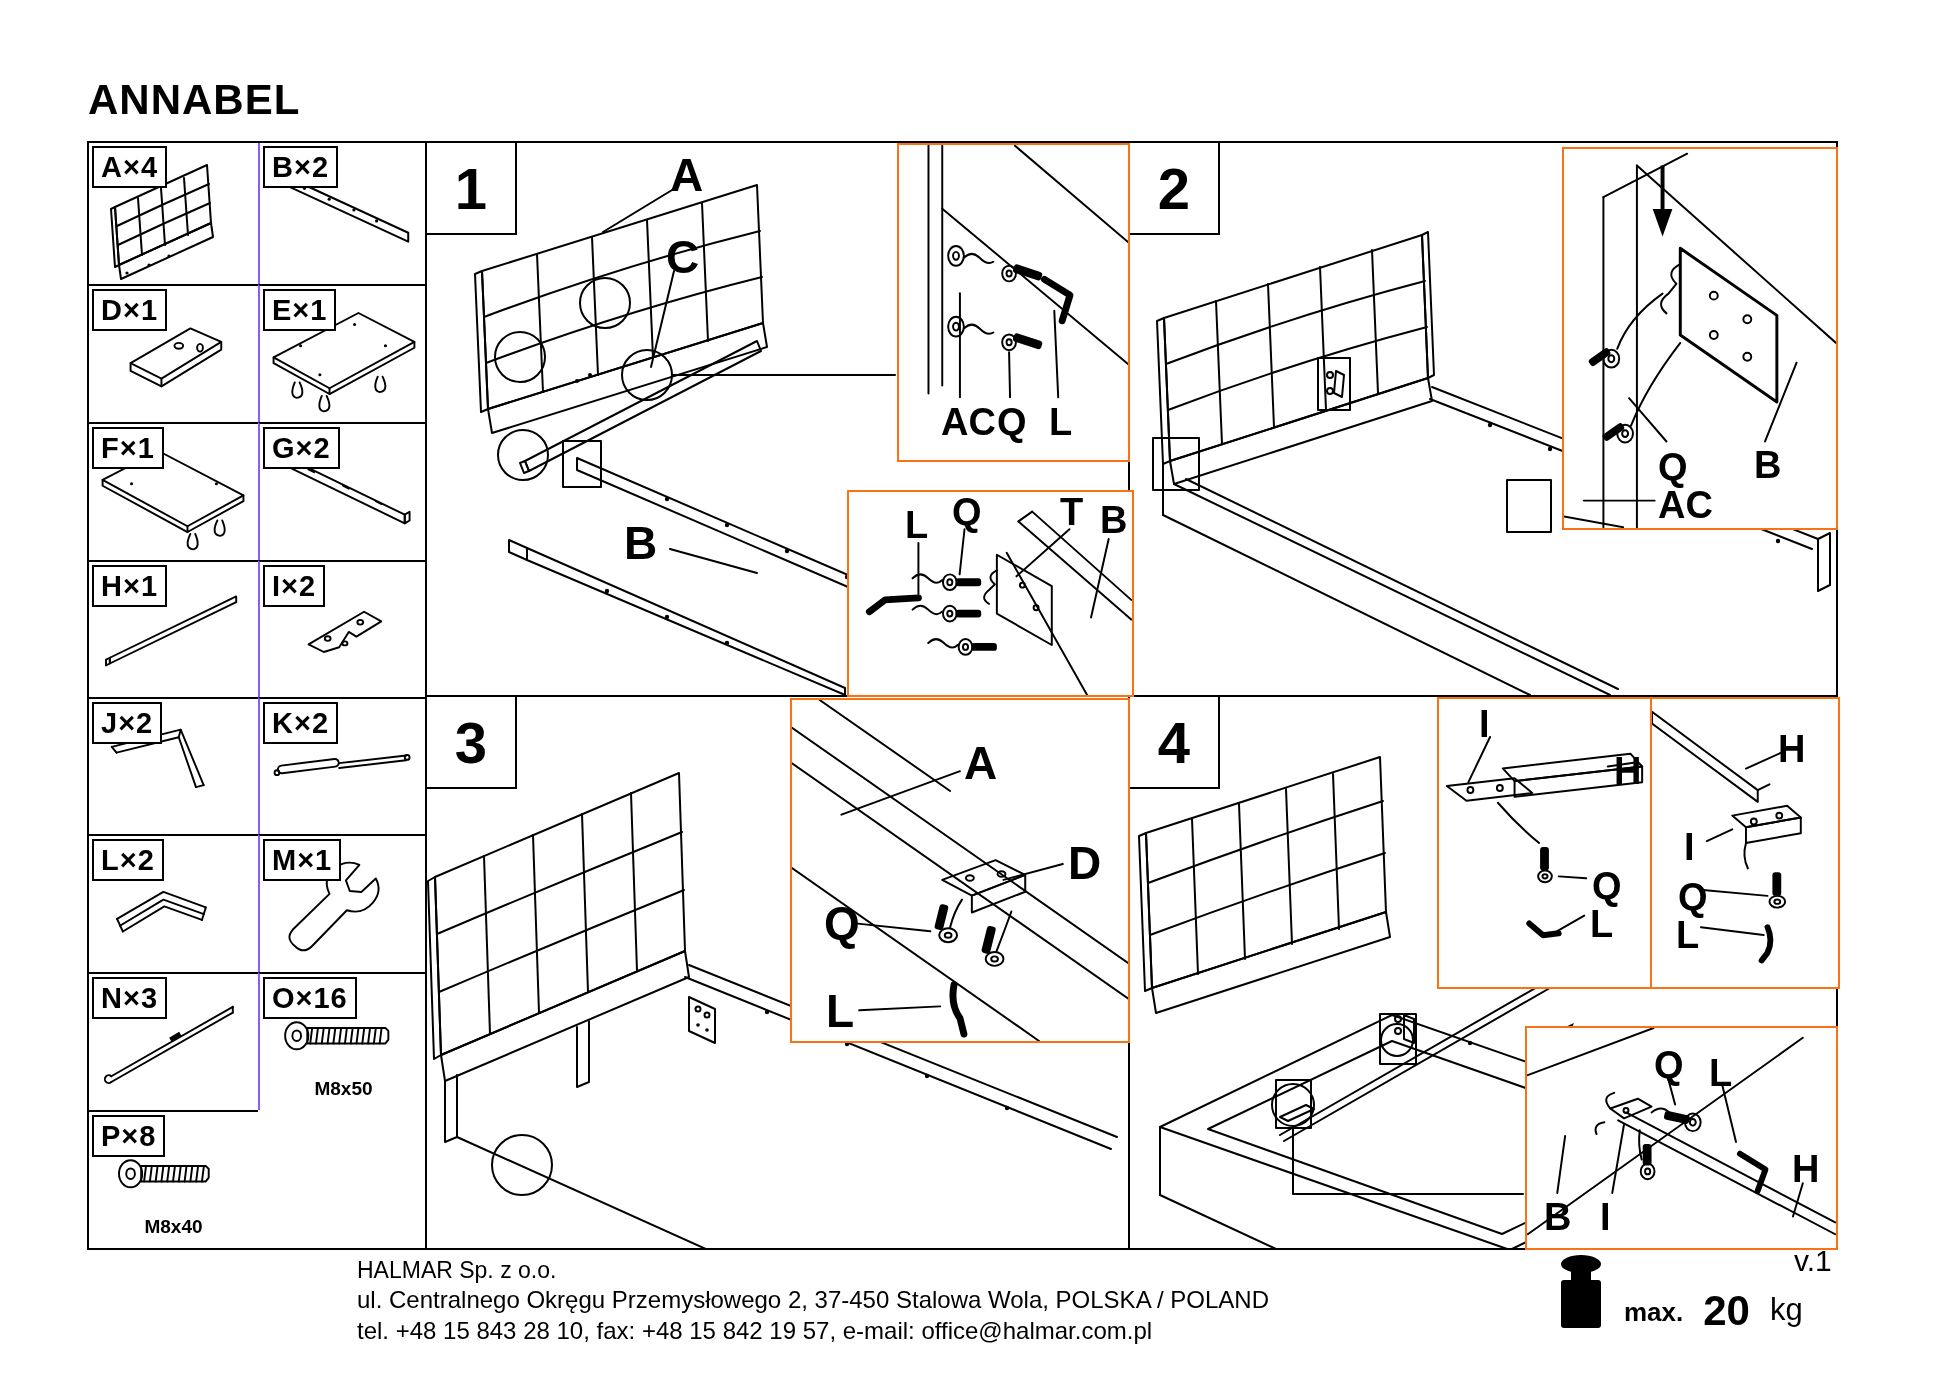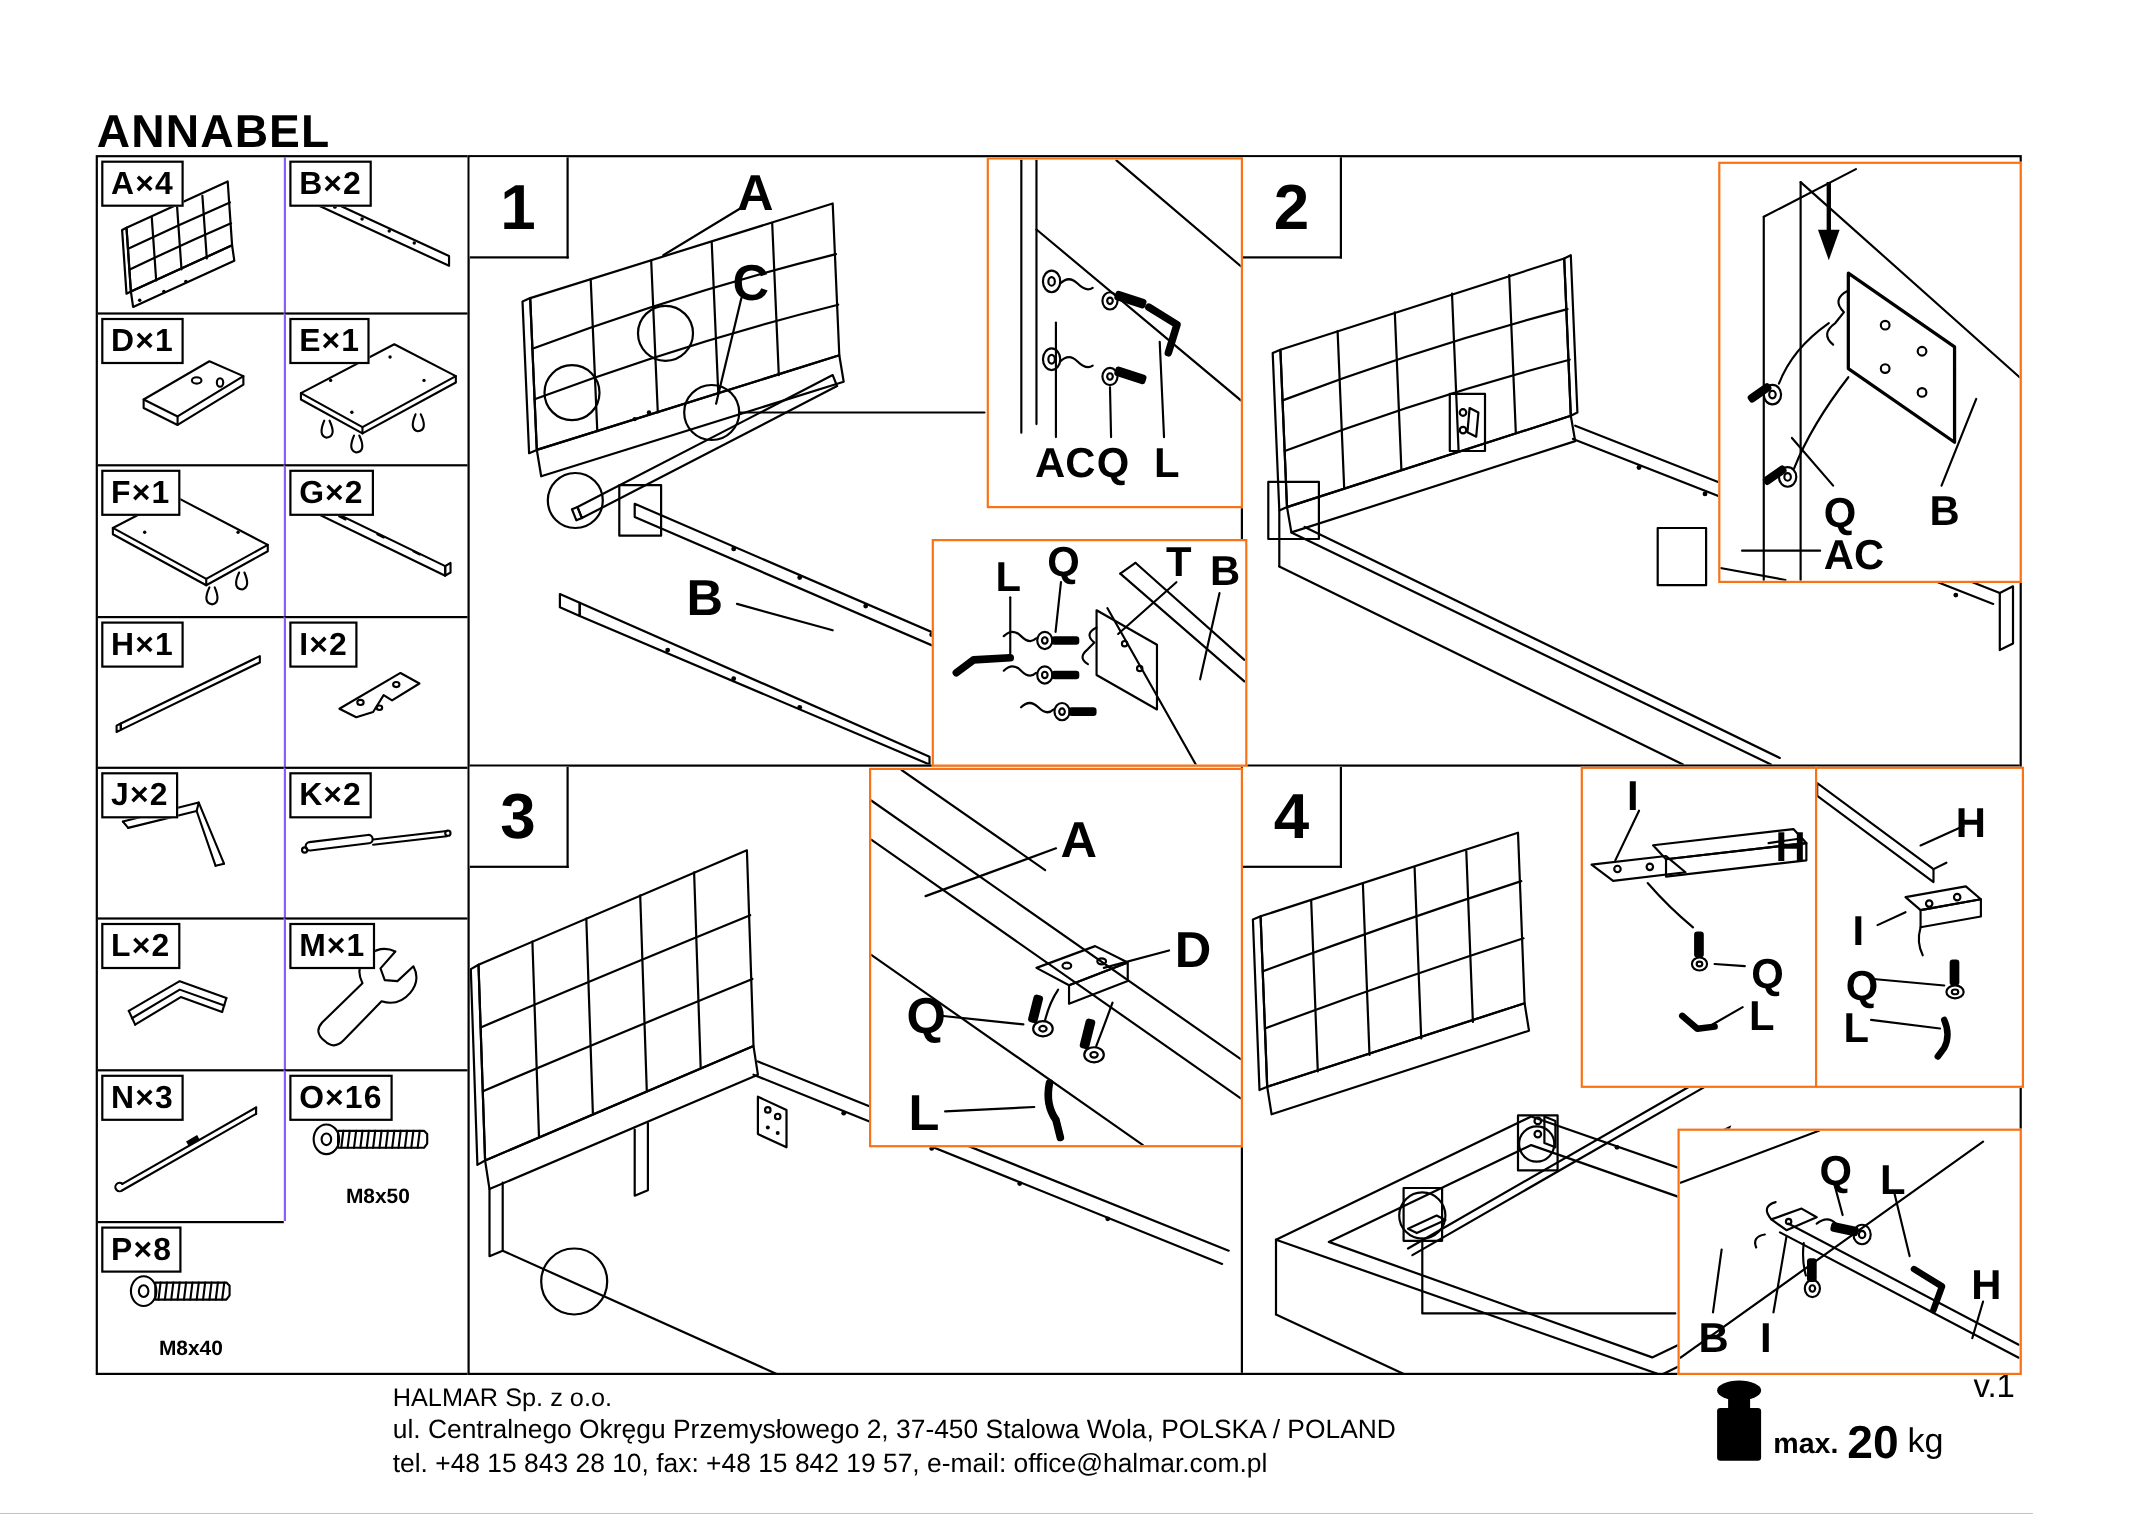--- a/index.html
+++ b/index.html
@@ -1,19 +1,19 @@
 <!DOCTYPE html>
 <html><head>
 <meta charset="utf-8">
 <style>
   *{margin:0;padding:0;box-sizing:border-box}
   html,body{background:#9a9a9a}
   .page{position:relative;width:1946px;height:1376px;background:#fff;
         font-family:"Liberation Sans",sans-serif;color:#000;overflow:hidden}
-  .title{position:absolute;left:88px;top:96px;font-size:42px;font-weight:800;letter-spacing:1px}
+  .title{position:absolute;left:88px;top:76px;font-size:42px;font-weight:800;letter-spacing:1px}
   
   .parts{position:absolute;left:87px;top:141px;width:342px;border:2px solid #000;background:#fff;
          display:grid;grid-template-columns:169px 169px;
          grid-template-rows:141px 138px 138px 137px 137px 138px 138px 138px}
   .cell{position:relative;border-top:2px solid #000;border-left:2px solid #8b5cf6;overflow:hidden}
   .cell:nth-child(1),.cell:nth-child(2){border-top:none}
   .cell:nth-child(odd){border-left:none}
   .tag{position:absolute;top:3px;left:3px;border:2px solid #000;background:#fff;
        padding:0 7px;font-weight:bold;font-size:29px;line-height:38px;z-index:2;letter-spacing:1px}
   .art{position:absolute;left:0;top:0;width:100%;height:100%}
@@ -33,21 +33,21 @@
   .ci3{font-size:46px}
   
   svg .k{stroke:#000;stroke-width:2;fill:none;stroke-linecap:round;stroke-linejoin:round}
   svg .th{stroke-width:3}
   svg .f{fill:#000;stroke:none}
   svg .ak{stroke:#000;fill:none;stroke-linecap:round;stroke-linejoin:round}
   
   .footer{position:absolute;left:357px;top:1256px;width:1180px;text-align:left;line-height:1.28}
   .f1{font-size:23px}
   .f2{font-size:24px}
-  .weight{position:absolute;left:1558px;top:1254px;display:flex;align-items:flex-end;gap:8px}
+  .weight{position:absolute;left:1558px;top:1254px;display:flex;align-items:flex-end;gap:20px}
   .wmax{font-size:26px;font-weight:bold;padding-bottom:4px}
   .wval{font-size:42px;font-weight:bold;line-height:1}
   .wunit{font-size:31px;font-weight:normal;padding-bottom:4px}
   .version{position:absolute;left:1794px;top:1244px;font-size:30px}
 </style>
 </head>
 <body>
 
 <div class="page">
 

